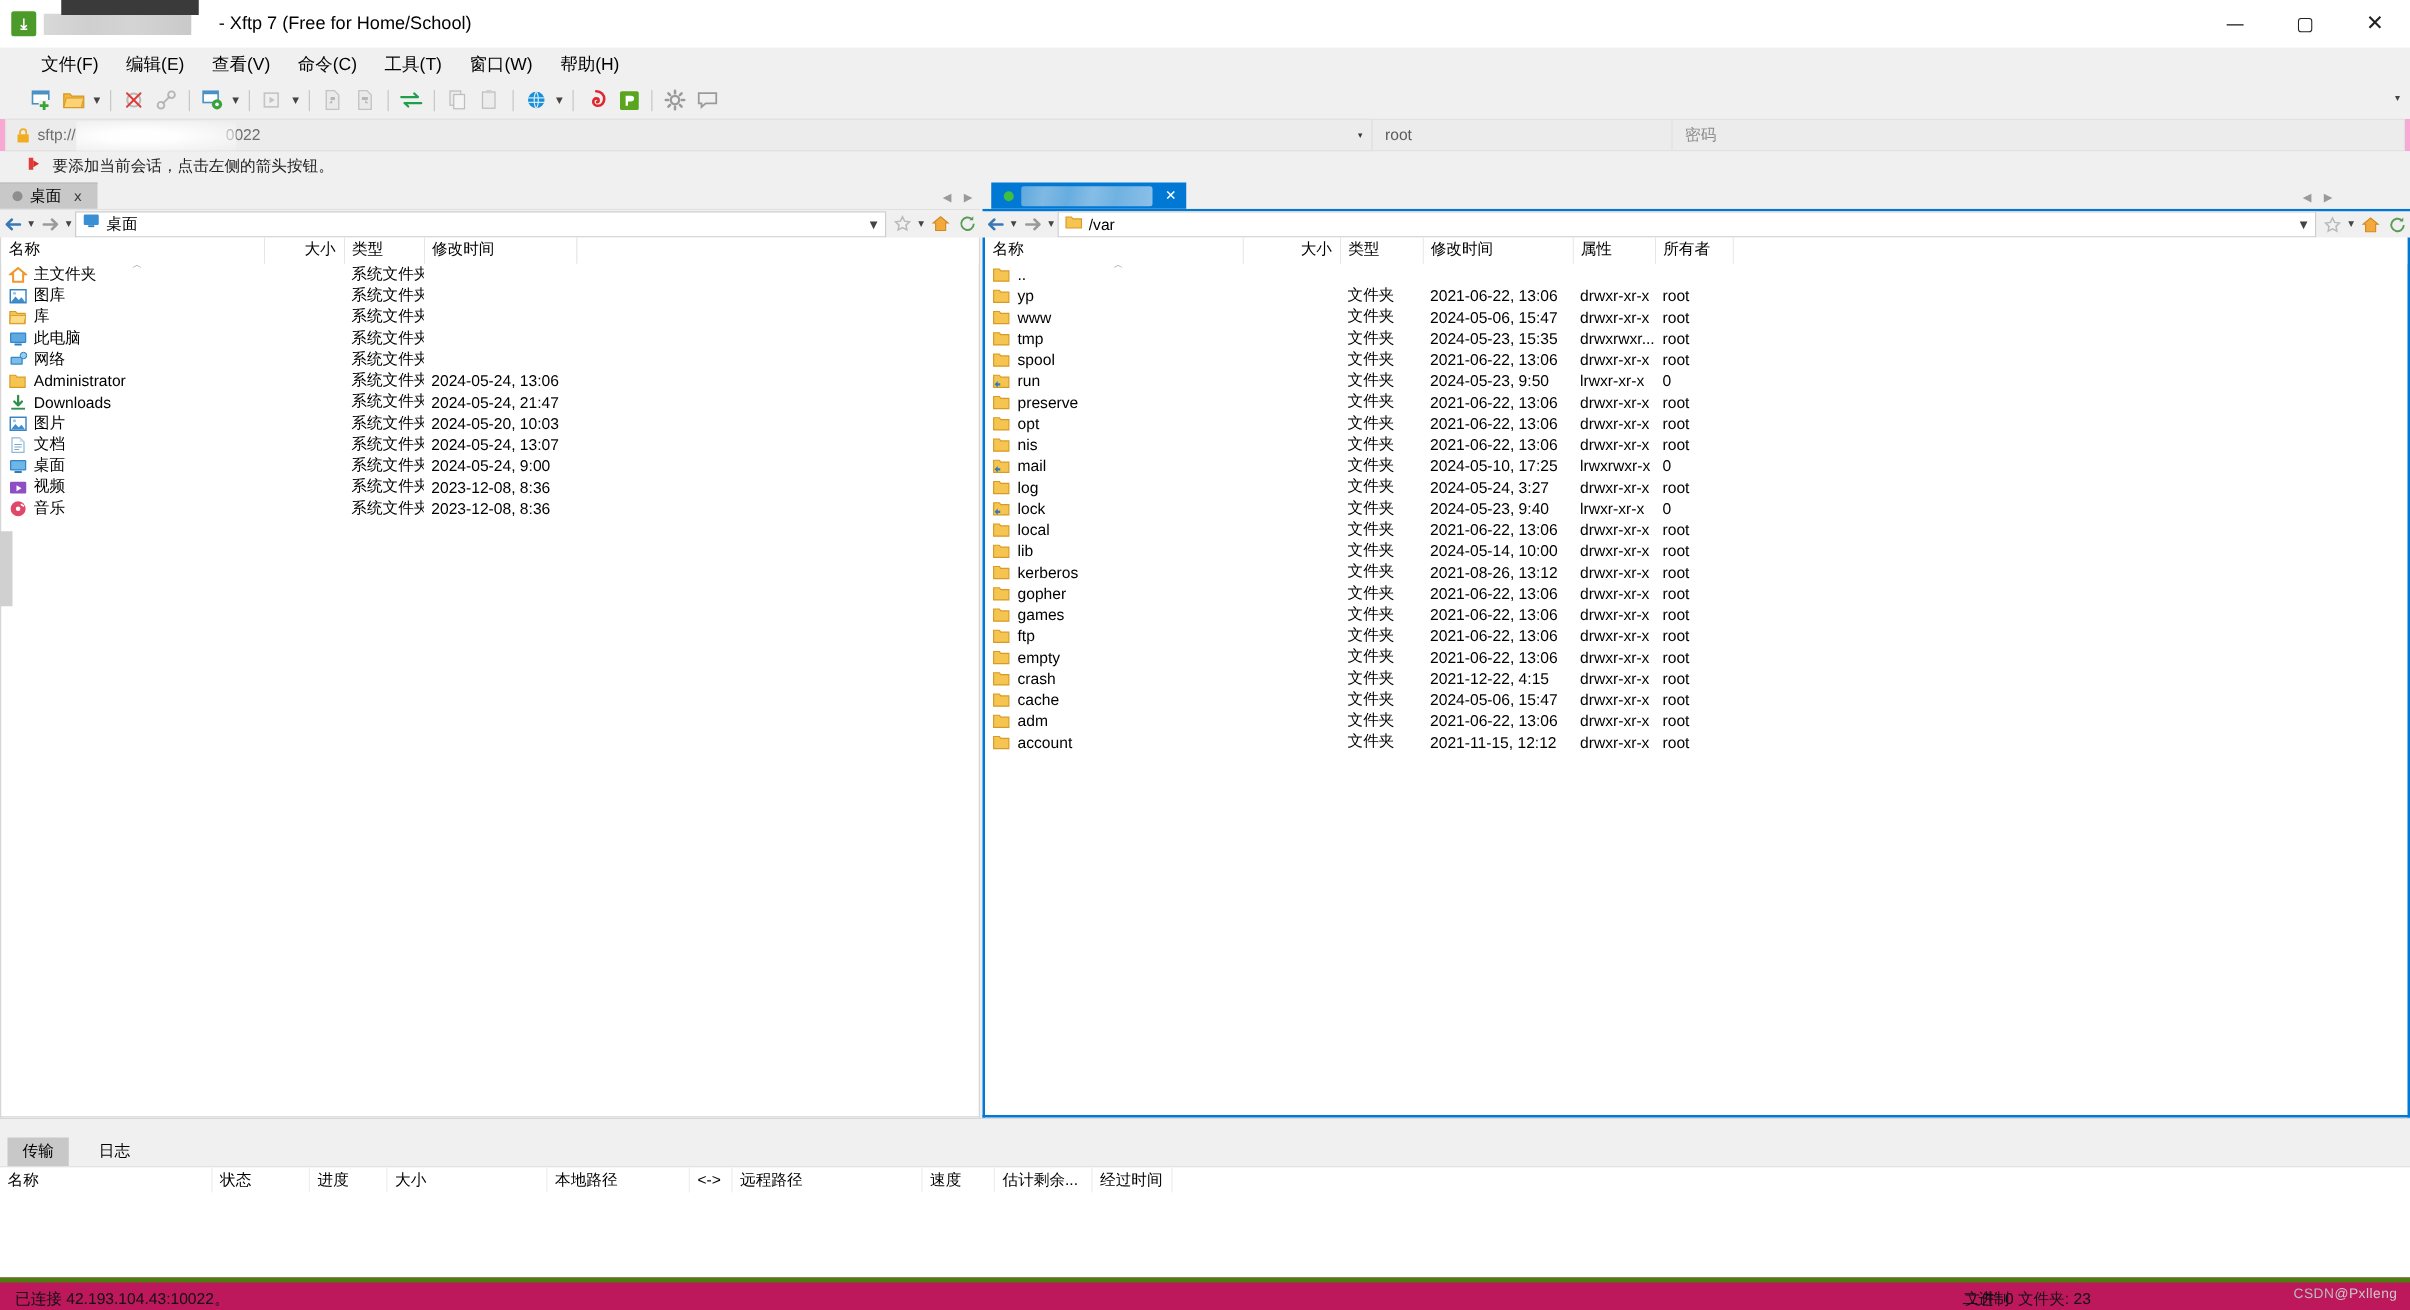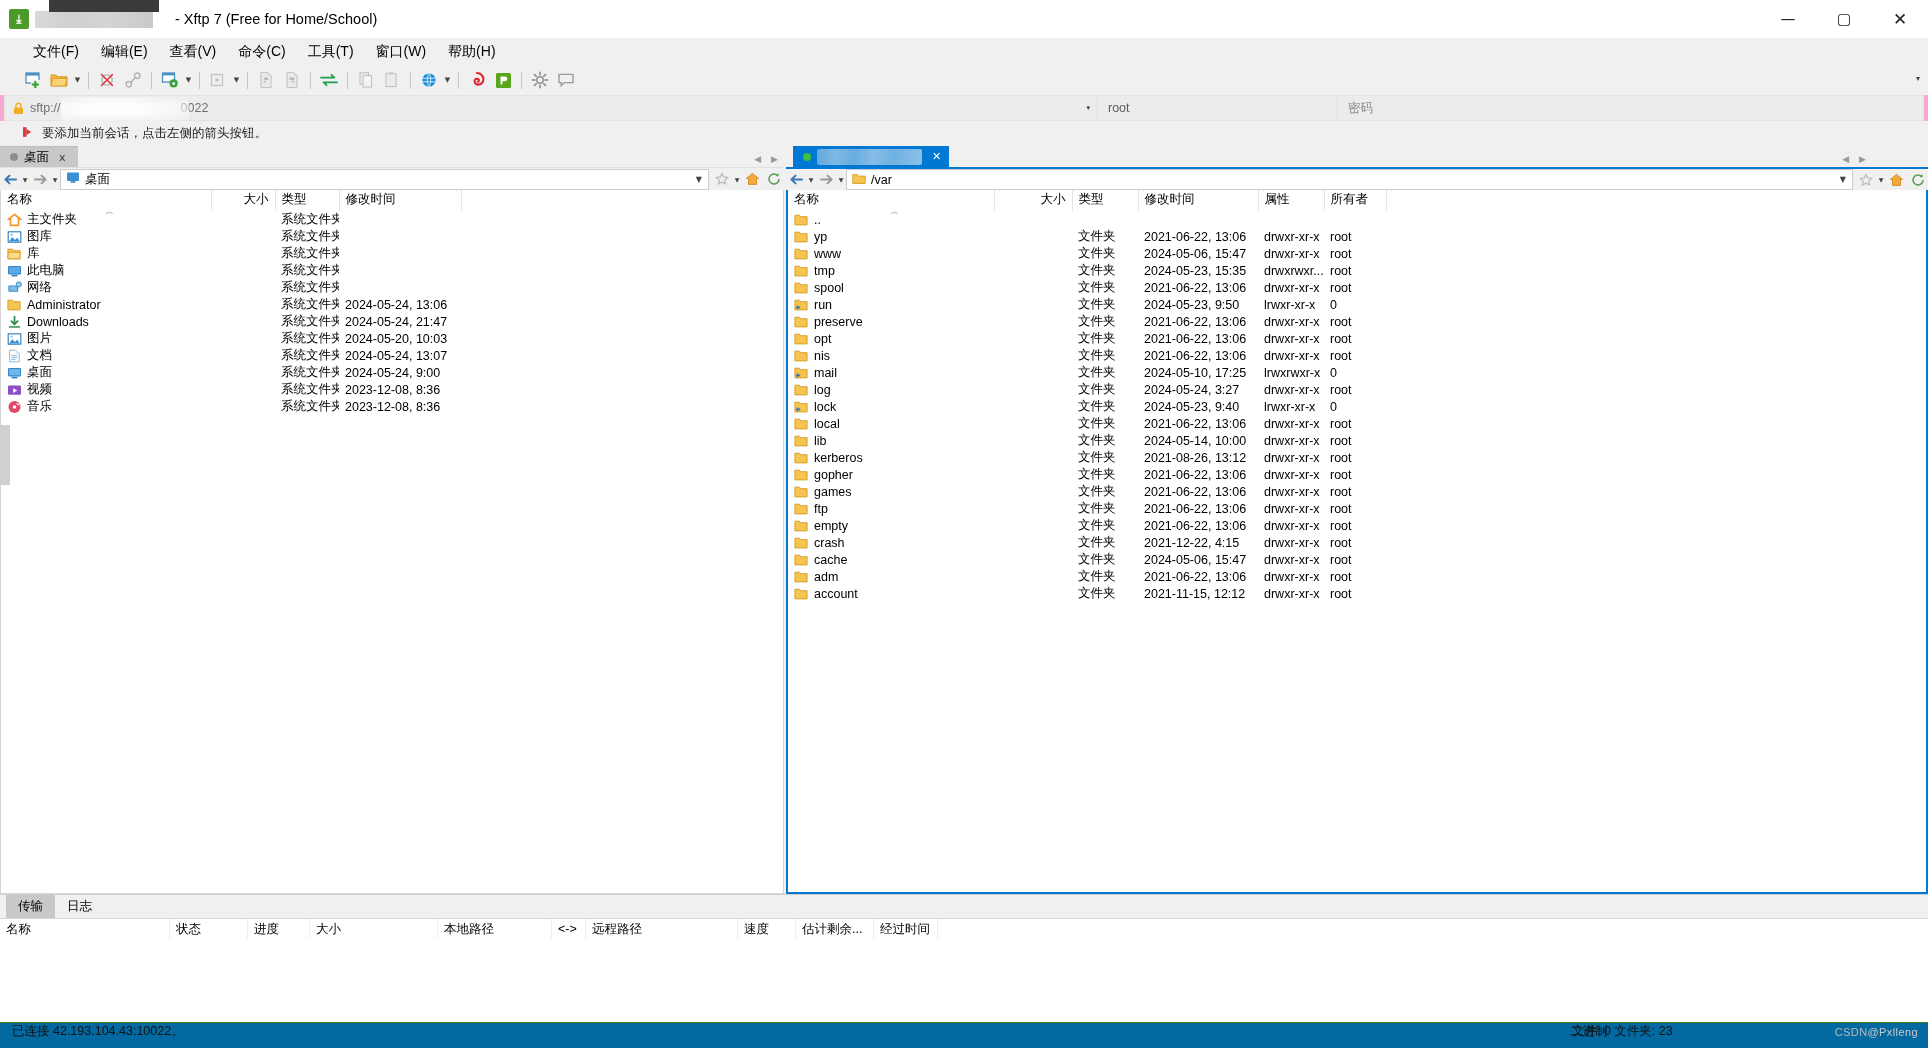--- a/index.html
+++ b/index.html
@@ -284,23 +284,24 @@
   .ficon { width: 15px; height: 14px; flex: 0 0 15px; display:flex; align-items:center; justify-content:center;}
 
   
   .bottom {
     height: 128px; min-height: 128px;
     background: #f0f0f0;
     display: flex; flex-direction: column;
     border-top: 1px solid #cfcfcf;
   }
   .bottom-tabs {
-    height: 23px; min-height: 23px;
+    height: 38px; min-height: 23px;
     display: flex; align-items: flex-end;
     padding-left: 6px;
+    gap: 12px;
   }
   .btab {
     font-size: 12.5px; padding: 3px 12px 3px 12px;
     color: #000;
   }
   .btab.active { background: #c8c8c8; }
   .xfer-table { flex: 1; background: #fff; border-top: 1px solid #d9d9d9; }
   .xfer-head {
     display: flex; height: 20px; align-items: center;
     background: #fff;
@@ -309,23 +310,23 @@
     font-size: 12.5px; color: #000;
     border-right: 1px solid #eceff3;
     height: 20px; display: flex; align-items: center;
     padding-left: 6px; white-space: nowrap;
     overflow: hidden;
   }
 
   
   .statusbar {
     height: 26px; min-height: 26px;
-    background: #0369a1;
-    display: flex; align-items: flex-start;
-    border-top: 1px solid #4d7c0f;
+    background: #be185d;
+    display: flex; align-items: flex-end;
+    border-top: 4px solid #4d7c0f;
     position: relative;
   }
   .status-left { font-size: 12.5px; color: #111; margin-left: 12px; }
   .status-mode {
     position: absolute; left: 1570px;
     font-size: 12.5px; color: #111;
   }
   .status-counts {
     position: absolute; left: 1572px;
     font-size: 12.5px; color: #111;

